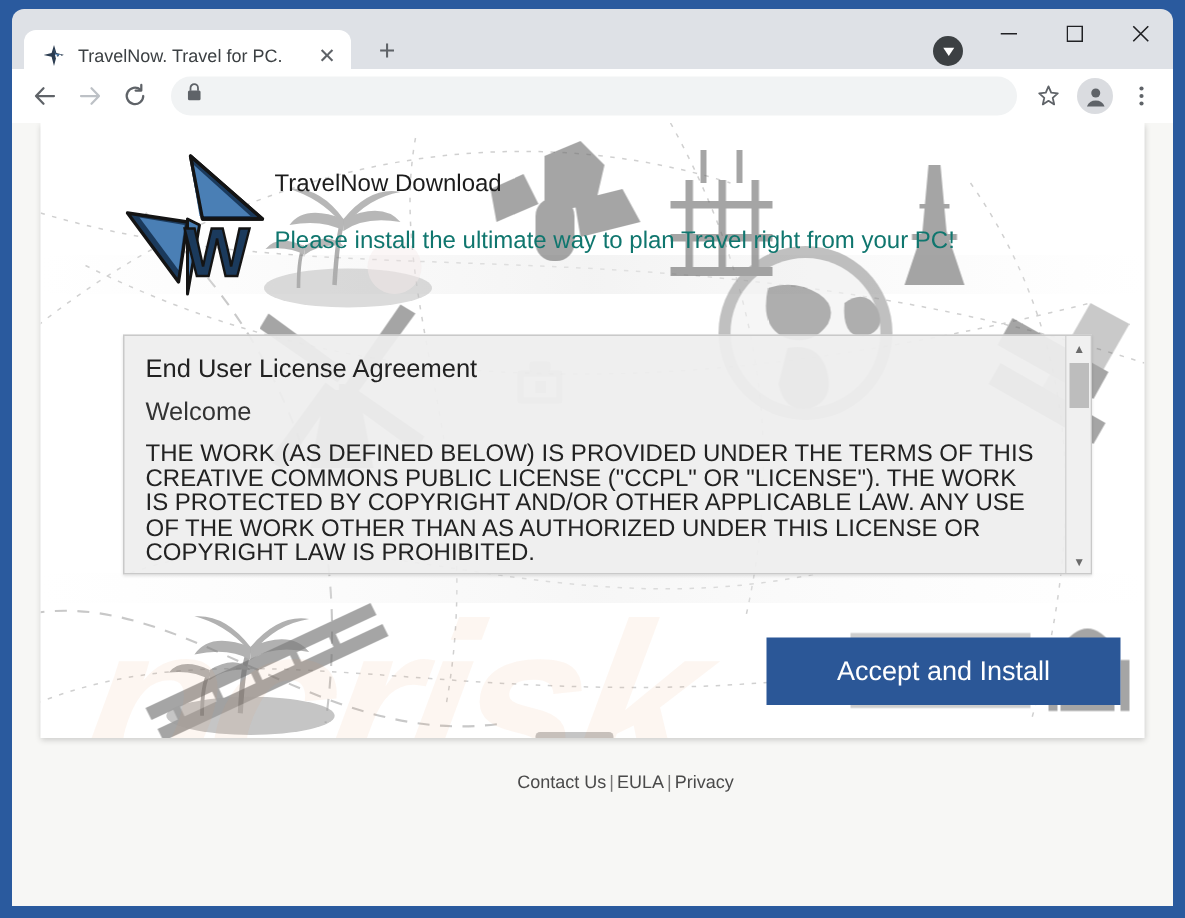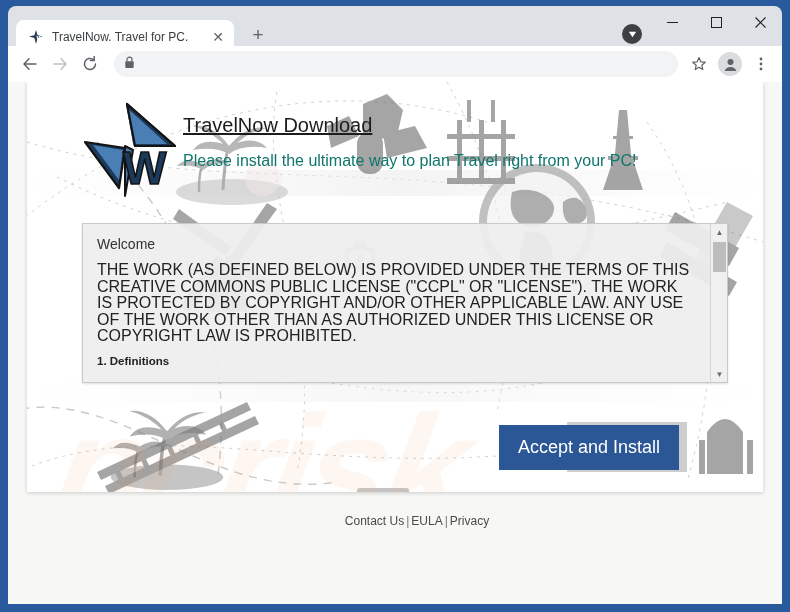--- a/index.html
+++ b/index.html
@@ -181,24 +181,23 @@
 
   
   #brand-logo {
     position: absolute;
     left: 52px; top: 18px;
     width: 100px; height: 100px;
   }
   #headline {
     position: absolute;
     left: 156px; top: 32px;
-    font-size: 20px;
+    font-size: 16px;
     color: #1c1c1c;
     font-weight: normal;
-    text-decoration: underline;
   }
   #subheadline {
     position: absolute;
     left: 156px; top: 70px;
     font-size: 16px;
     color: #0f766e;
   }
 
   
   #eula-panel {
@@ -215,21 +214,21 @@
     padding: 12px 14px 0 14px;
     overflow: hidden;
   }
   #eula-heading {
     font-size: 17px;
     color: #222;
     font-weight: normal;
     margin-bottom: 9px;
   }
   #eula-welcome {
-    font-size: 14px;
+    font-size: 17px;
     color: #333;
     margin-bottom: 10px;
   }
   .eula-para {
     font-size: 16px;
     color: #222;
     line-height: 16.5px;
     margin-bottom: 10px;
   }
   #eula-defs-title {
@@ -267,22 +266,22 @@
   #consent-text {
     position: absolute;
     left: 55px; top: 310px;
     width: 640px;
     font-size: 13px;
     color: #1c1c1c;
     line-height: 19px;
   }
   #accept-button {
     position: absolute;
-    left: 472px; top: 343px;
-    width: 180px; height: 45px;
+    left: 484px; top: 343px;
+    width: 236px; height: 45px;
     background: #2b5797;
     color: #ffffff;
     font-size: 18px;
     border: none;
     cursor: pointer;
     font-family: "Liberation Sans", sans-serif;
   }
 
   
   #footer-links {
@@ -562,20 +561,21 @@
           <polygon points="46,46 46,96 54,50"></polygon>
         </g>
         <text x="44" y="84" font-size="46" font-weight="bold" font-family="'Liberation Sans',sans-serif" fill="#1b3a5c" stroke="#141414" stroke-width="1.6">W</text>
       </svg>
 
       <h1 id="headline">TravelNow Download</h1>
       <div id="subheadline">Please install the ultimate way to plan Travel right from your PC!</div>
 
       <div id="eula-panel">
         <div id="eula-body">
+          <h2 id="eula-heading">End User License Agreement</h2>
           <div id="eula-welcome">Welcome</div>
           <p class="eula-para">THE WORK (AS DEFINED BELOW) IS PROVIDED UNDER THE TERMS OF THIS CREATIVE COMMONS PUBLIC LICENSE ("CCPL" OR "LICENSE"). THE WORK IS PROTECTED BY COPYRIGHT AND/OR OTHER APPLICABLE LAW. ANY USE OF THE WORK OTHER THAN AS AUTHORIZED UNDER THIS LICENSE OR COPYRIGHT LAW IS PROHIBITED.</p>
           <div id="eula-defs-title">1. Definitions</div>
 
         </div>
         <div id="eula-scrollbar">
           <div class="sb-arrow" id="sb-up">▲</div>
           <div id="sb-thumb"></div>
           <div class="sb-arrow" id="sb-down">▼</div>
         </div>

